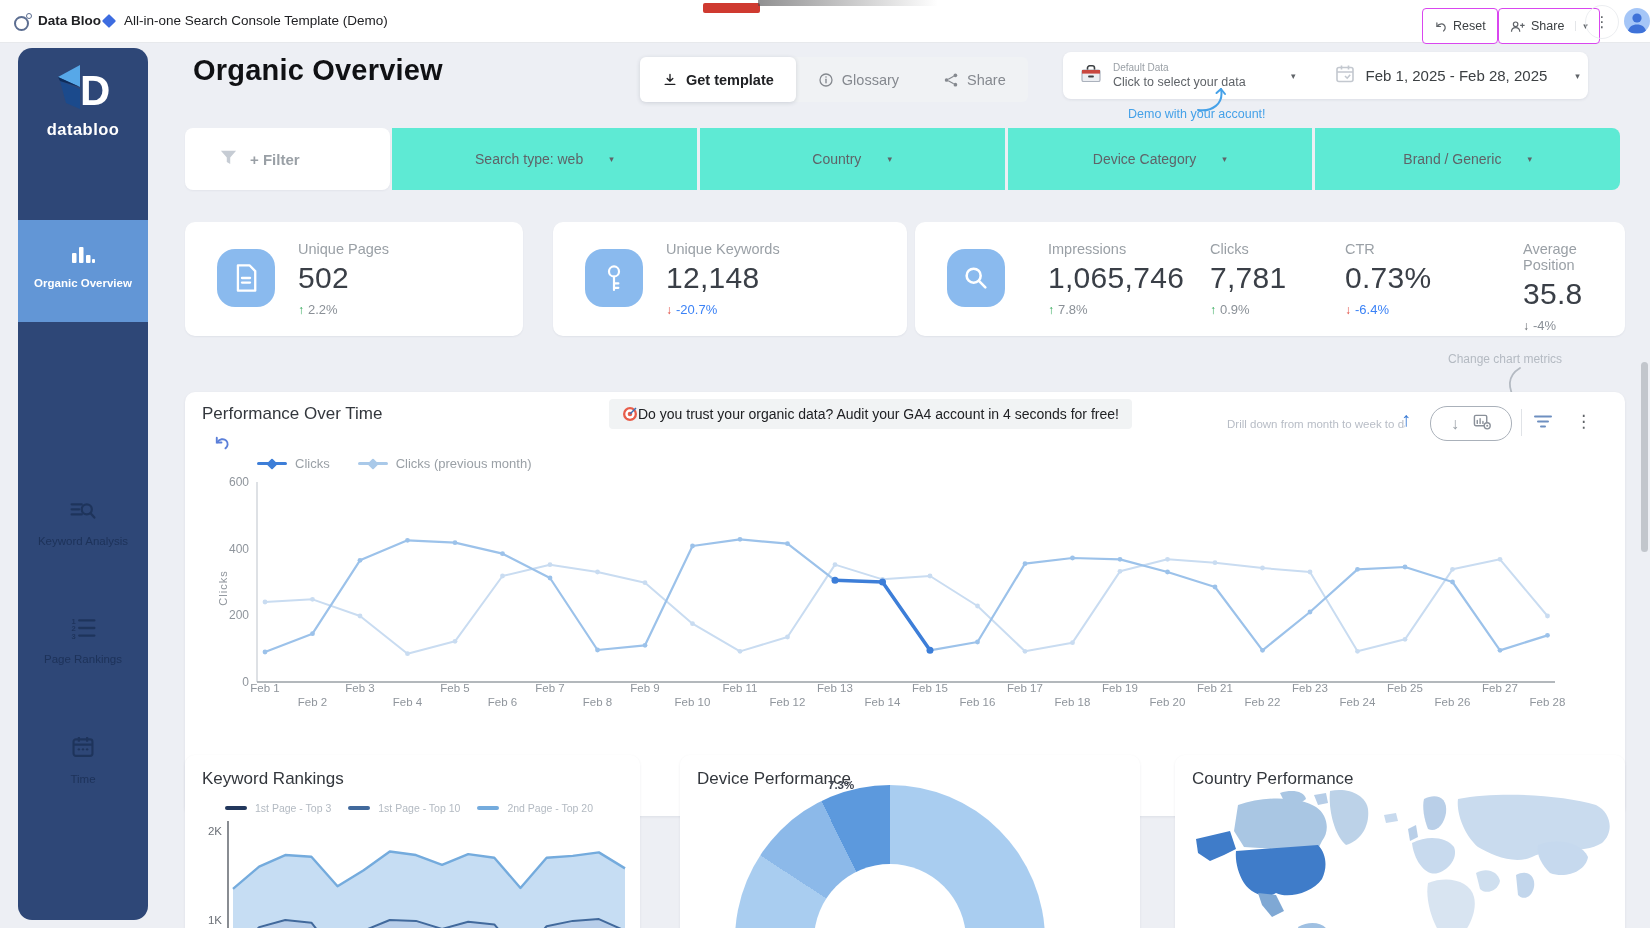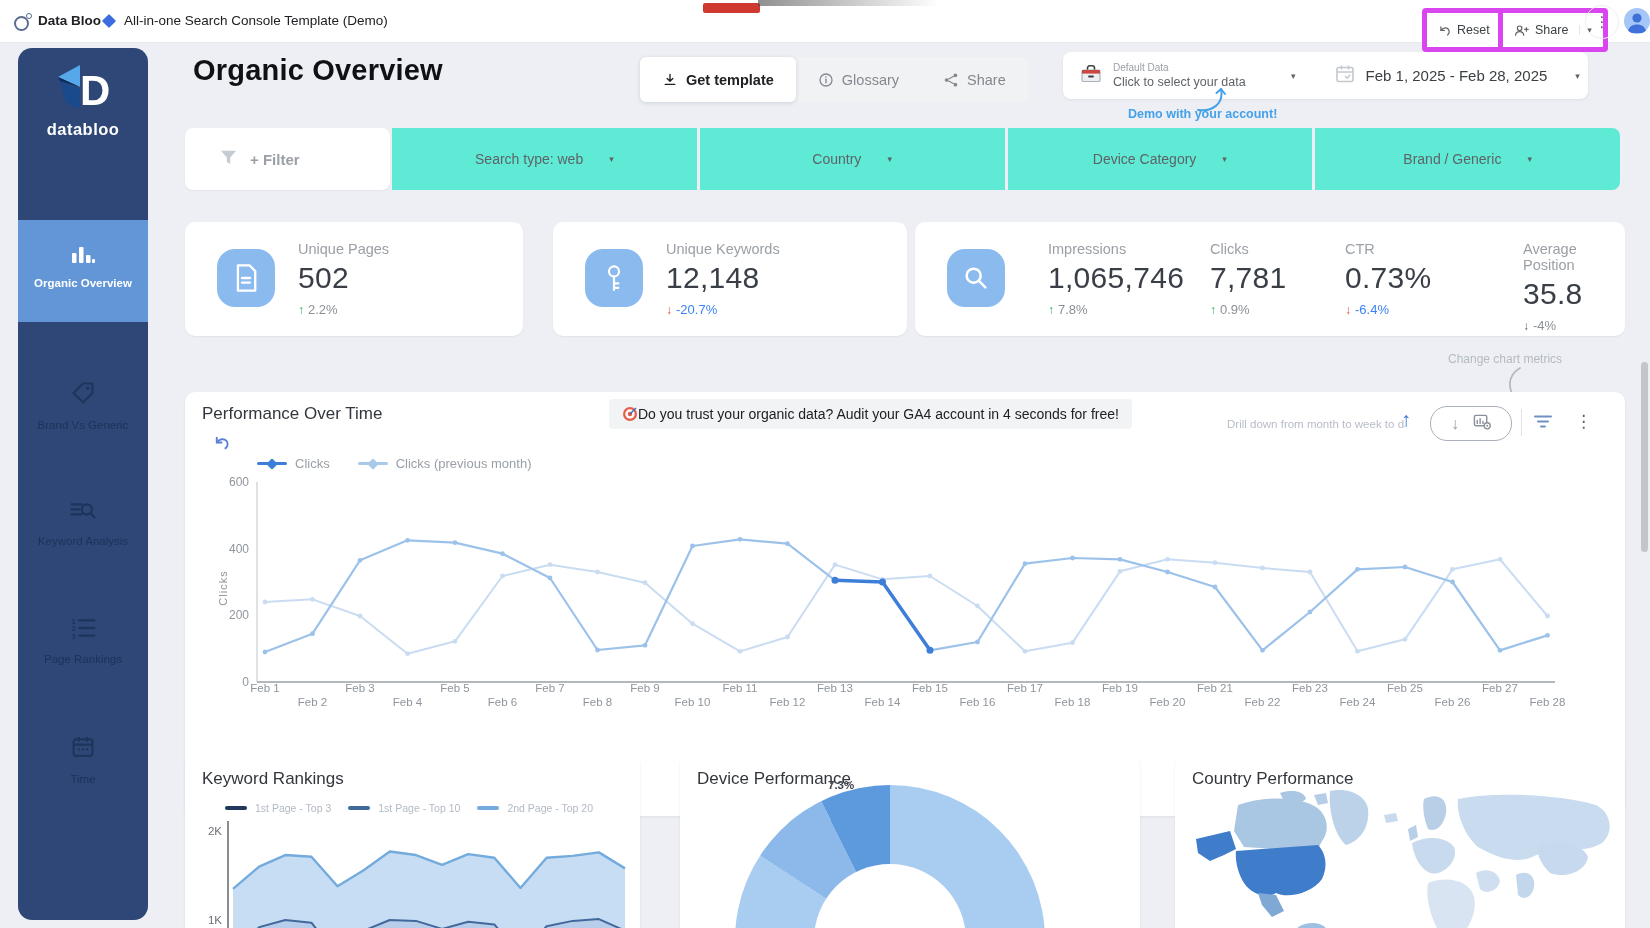--- a/index.html
+++ b/index.html
@@ -9,21 +9,21 @@
   
   .topbar{position:absolute;left:0;top:0;width:1650px;height:42px;background:#fff;border-bottom:1px solid #e7e9ec;}
   .looker-logo{position:absolute;left:14px;top:13px;width:18px;height:18px;}
   .looker-logo .big{position:absolute;left:0;bottom:0;width:11px;height:11px;border:2.4px solid #5c6e91;border-radius:50%;}
   .looker-logo .small{position:absolute;right:0;top:0;width:4px;height:4px;border:1.8px solid #5c6e91;border-radius:50%;}
   .tb-brand{position:absolute;left:38px;top:13px;font-size:13.5px;font-weight:600;color:#202124;}
   .tb-diamond{position:absolute;left:104px;top:16px;width:10px;height:10px;background:#3d6ce0;transform:rotate(45deg);border-radius:1px;}
   .tb-title{position:absolute;left:124px;top:13px;font-size:13.5px;color:#202124;}
   .rec-bar{position:absolute;left:703px;top:3px;width:57px;height:10px;background:#cf3a30;border-radius:2px;}
   .rec-smear{position:absolute;left:758px;top:0;width:180px;height:6px;background:linear-gradient(to right,rgba(70,70,72,.6),rgba(120,120,124,0));}
-  .tb-btn{position:absolute;top:8px;height:26px;border:5px solid #d946ef;border-radius:4px;background:#fff;color:#3c4043;
+  .tb-btn{position:absolute;top:8px;height:26px;border:1px solid #d946ef;border-radius:4px;background:#fff;color:#3c4043;
           font-size:12.5px;display:flex;align-items:center;gap:6px;padding:17px 11px;box-sizing:border-box;}
   .tb-caret{font-size:9px;color:#5f6368;margin-left:5px;padding-left:7px;border-left:1px solid #e4e6e9;}
   .tb-dots{position:absolute;left:1585px;top:5px;width:32px;height:32px;border:1px solid #eceef1;border-radius:50%;
            display:flex;align-items:center;justify-content:center;font-size:15px;color:#5f6368;}
   .tb-avatar{position:absolute;left:1624px;top:8px;width:26px;height:26px;border-radius:50%;background:#a5c6f7;overflow:hidden;}
   
   .sidebar{position:absolute;left:18px;top:48px;width:130px;height:872px;background:#2e4777;border-radius:14px;overflow:hidden;}
   .sb-logo{position:absolute;left:0;top:14px;width:130px;text-align:center;}
   .sb-word{margin-top:4px;color:#fff;font-size:16.5px;font-weight:600;letter-spacing:.5px;}
   .nav-item{position:absolute;left:0;width:130px;text-align:center;cursor:pointer;}
@@ -38,21 +38,21 @@
   .btn-group{position:absolute;left:640px;top:57px;height:45px;background:#f0f2f4;border-radius:6px;display:flex;align-items:stretch;}
   .bg-btn{display:flex;align-items:center;gap:8px;padding:0 22px;font-size:14.5px;color:#85898f;cursor:pointer;white-space:nowrap;}
   .bg-btn.active{background:#fff;border-radius:6px;box-shadow:0 1px 4px rgba(40,50,70,.16);color:#202124;font-weight:600;}
   .control-bar{position:absolute;left:1063px;top:52px;width:525px;height:47px;background:#fff;border-radius:8px;
                box-shadow:0 1px 3px rgba(30,40,70,.08);display:flex;align-items:center;}
   .cb-texts{margin-left:10px;width:150px;}
   .cb-t1{font-size:10px;color:#9aa0a6;}
   .cb-t2{font-size:12.5px;color:#5f6368;margin-top:2px;}
   .caret{font-size:9px;color:#5f6368;}
   .cb-date{font-size:15px;color:#3c4043;margin:0 14px 0 10px;white-space:nowrap;}
-  .demo-callout{position:absolute;left:1128px;top:107px;font-size:12.5px;font-weight:bold;color:#45a1e8;}
+  .demo-callout{position:absolute;left:1128px;top:107px;font-size:12.5px;font-weight:normal;color:#45a1e8;}
   
   .filter-card{position:absolute;left:185px;top:128px;width:205px;height:62px;background:#fff;border-radius:8px;
                display:flex;align-items:center;box-shadow:0 1px 2px rgba(30,40,70,.05);}
   .filter-card .txt{font-size:15px;font-weight:700;color:#9aa0a6;margin-left:12px;}
   .filter-bar{position:absolute;left:392px;top:128px;width:1228px;height:62px;display:flex;column-gap:3px;}
   .filter-seg{flex:1;background:#5eead4;display:flex;align-items:center;justify-content:center;gap:26px;
               font-size:14px;color:#5f6368;cursor:pointer;}
   .filter-seg:last-child{border-radius:0 8px 8px 0;}
   
   .kpi{position:absolute;top:222px;height:114px;background:#fff;border-radius:10px;box-shadow:0 1px 2px rgba(16,30,60,.06);}
@@ -149,29 +149,20 @@
         <svg width="26" height="20" viewBox="0 0 26 20">
             <rect x="2" y="9" width="4.5" height="10" rx="1" fill="#fff"></rect>
             <rect x="9" y="3" width="4.5" height="16" rx="1" fill="#fff"></rect>
             <rect x="16" y="11" width="4.5" height="8" rx="1" fill="#fff"></rect>
             <rect x="22" y="15" width="3" height="4" rx="1" fill="#fff"></rect>
           </svg>
       </div>
       <span class="lbl" style="font-weight:600;">Organic Overview</span>
     </div>
 
-    <div class="nav-item nav-inactive" style="top:318px;height:86px;">
-      <div style="margin-top:14px;">
-        <svg width="26" height="26" viewBox="0 0 22 22">
-            <path d="M3 11 L11 3 h8 v8 L11 19 Z" fill="none" stroke="#1d3259" stroke-width="1.8" stroke-linejoin="round"></path>
-            <circle cx="15" cy="7" r="1.4" fill="#1d3259"></circle>
-          </svg>
-      </div>
-      <span class="lbl">Brand Vs Generic</span>
-    </div>
 
     <div class="nav-item nav-inactive" style="top:436px;height:86px;">
       <div style="margin-top:14px;">
         <svg width="28" height="24" viewBox="0 0 22 19">
             <path d="M2 5 h8 M2 9 h6 M2 13 h8" stroke="#1d3259" stroke-width="1.8" stroke-linecap="round"></path>
             <circle cx="14" cy="9" r="4" fill="none" stroke="#1d3259" stroke-width="1.8"></circle>
             <path d="M17 12 L20 15.5" stroke="#1d3259" stroke-width="1.8" stroke-linecap="round"></path>
           </svg>
       </div>
       <span class="lbl">Keyword Analysis</span>

